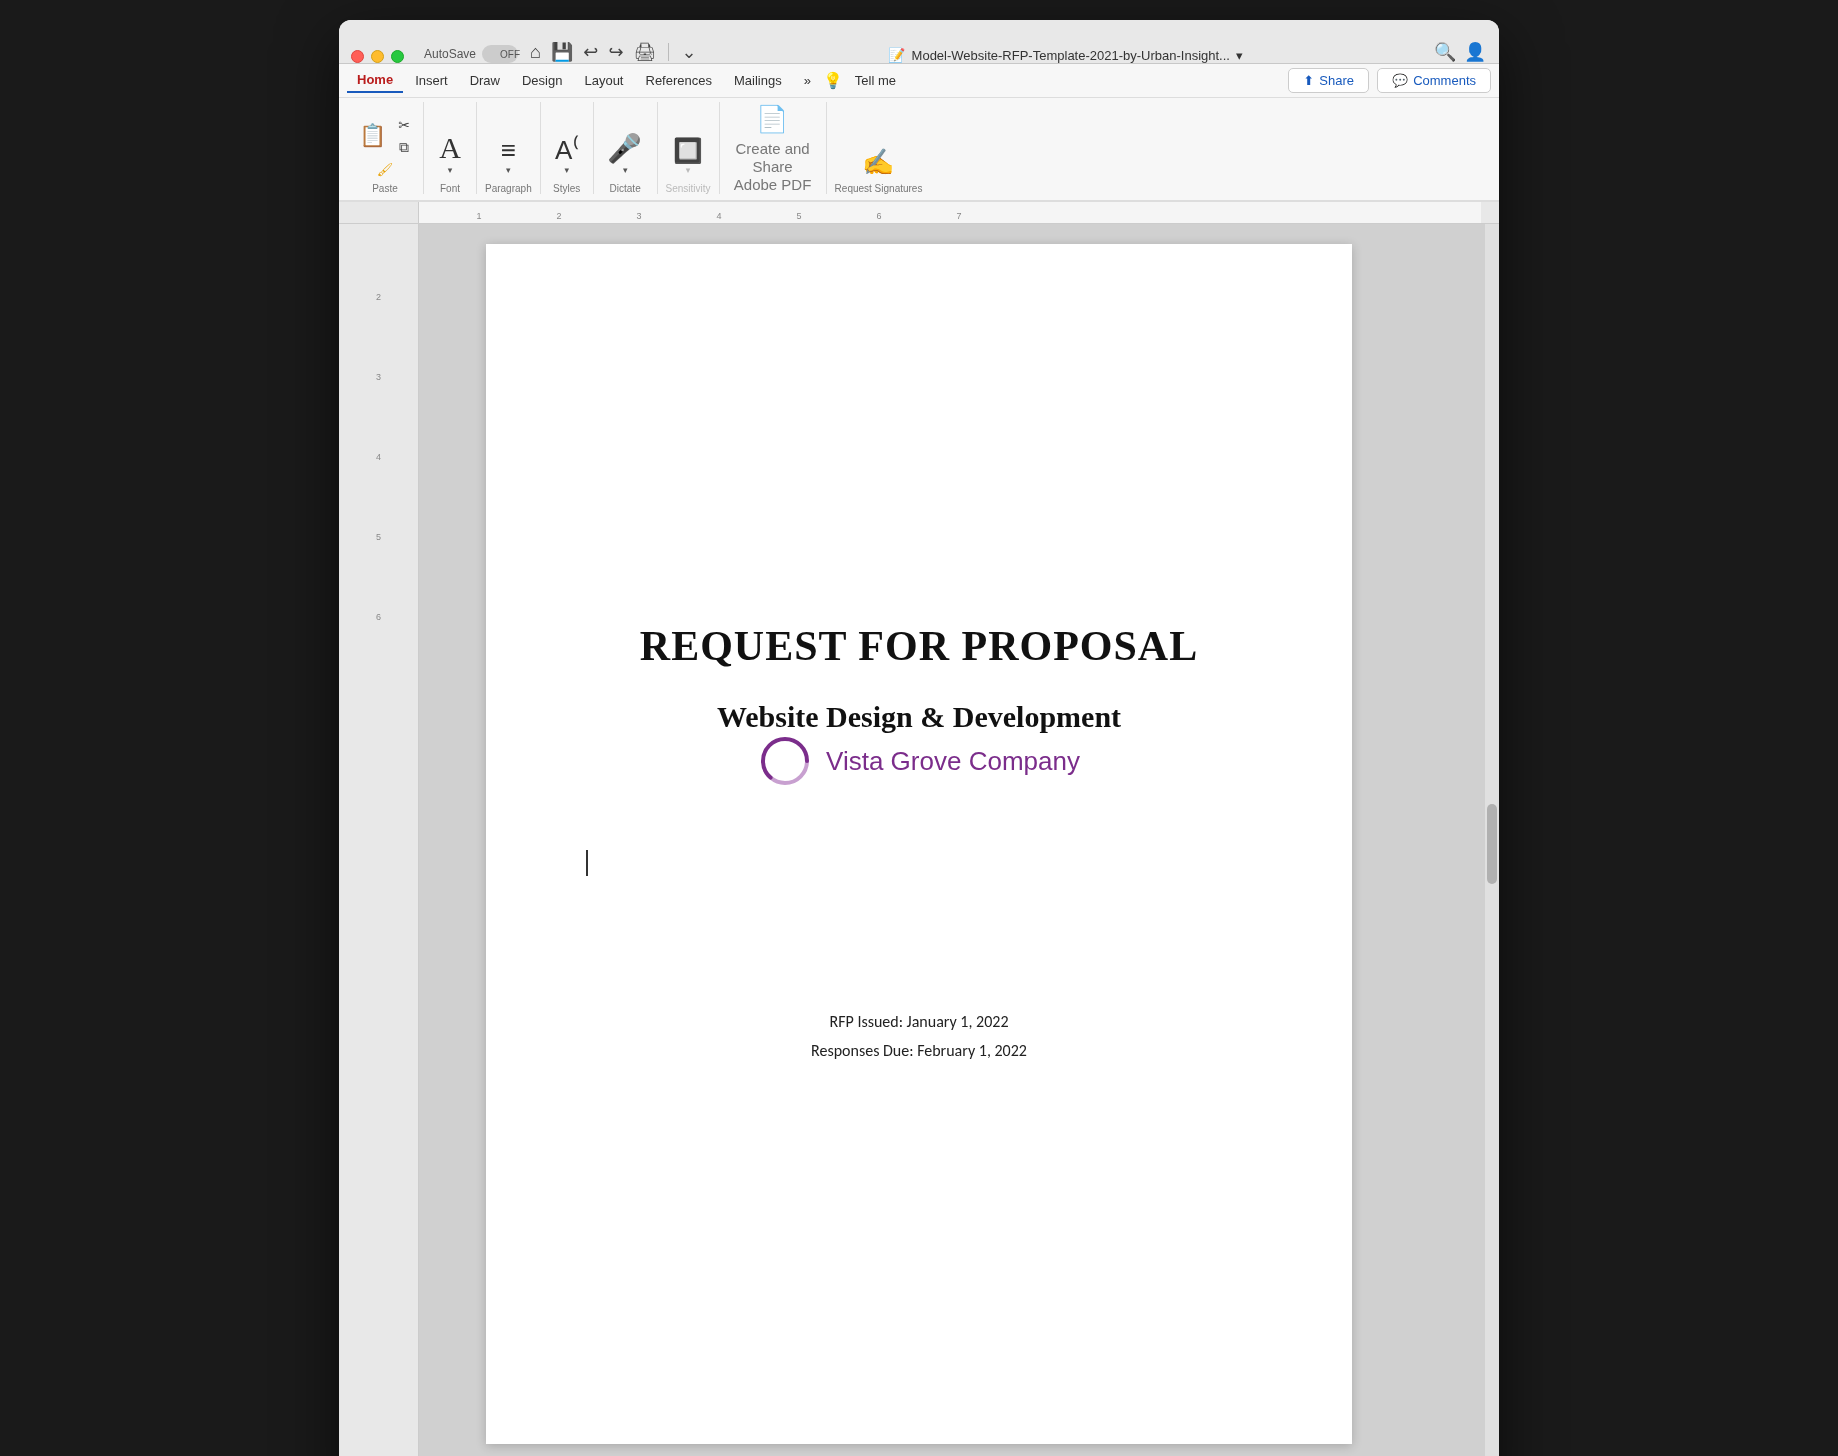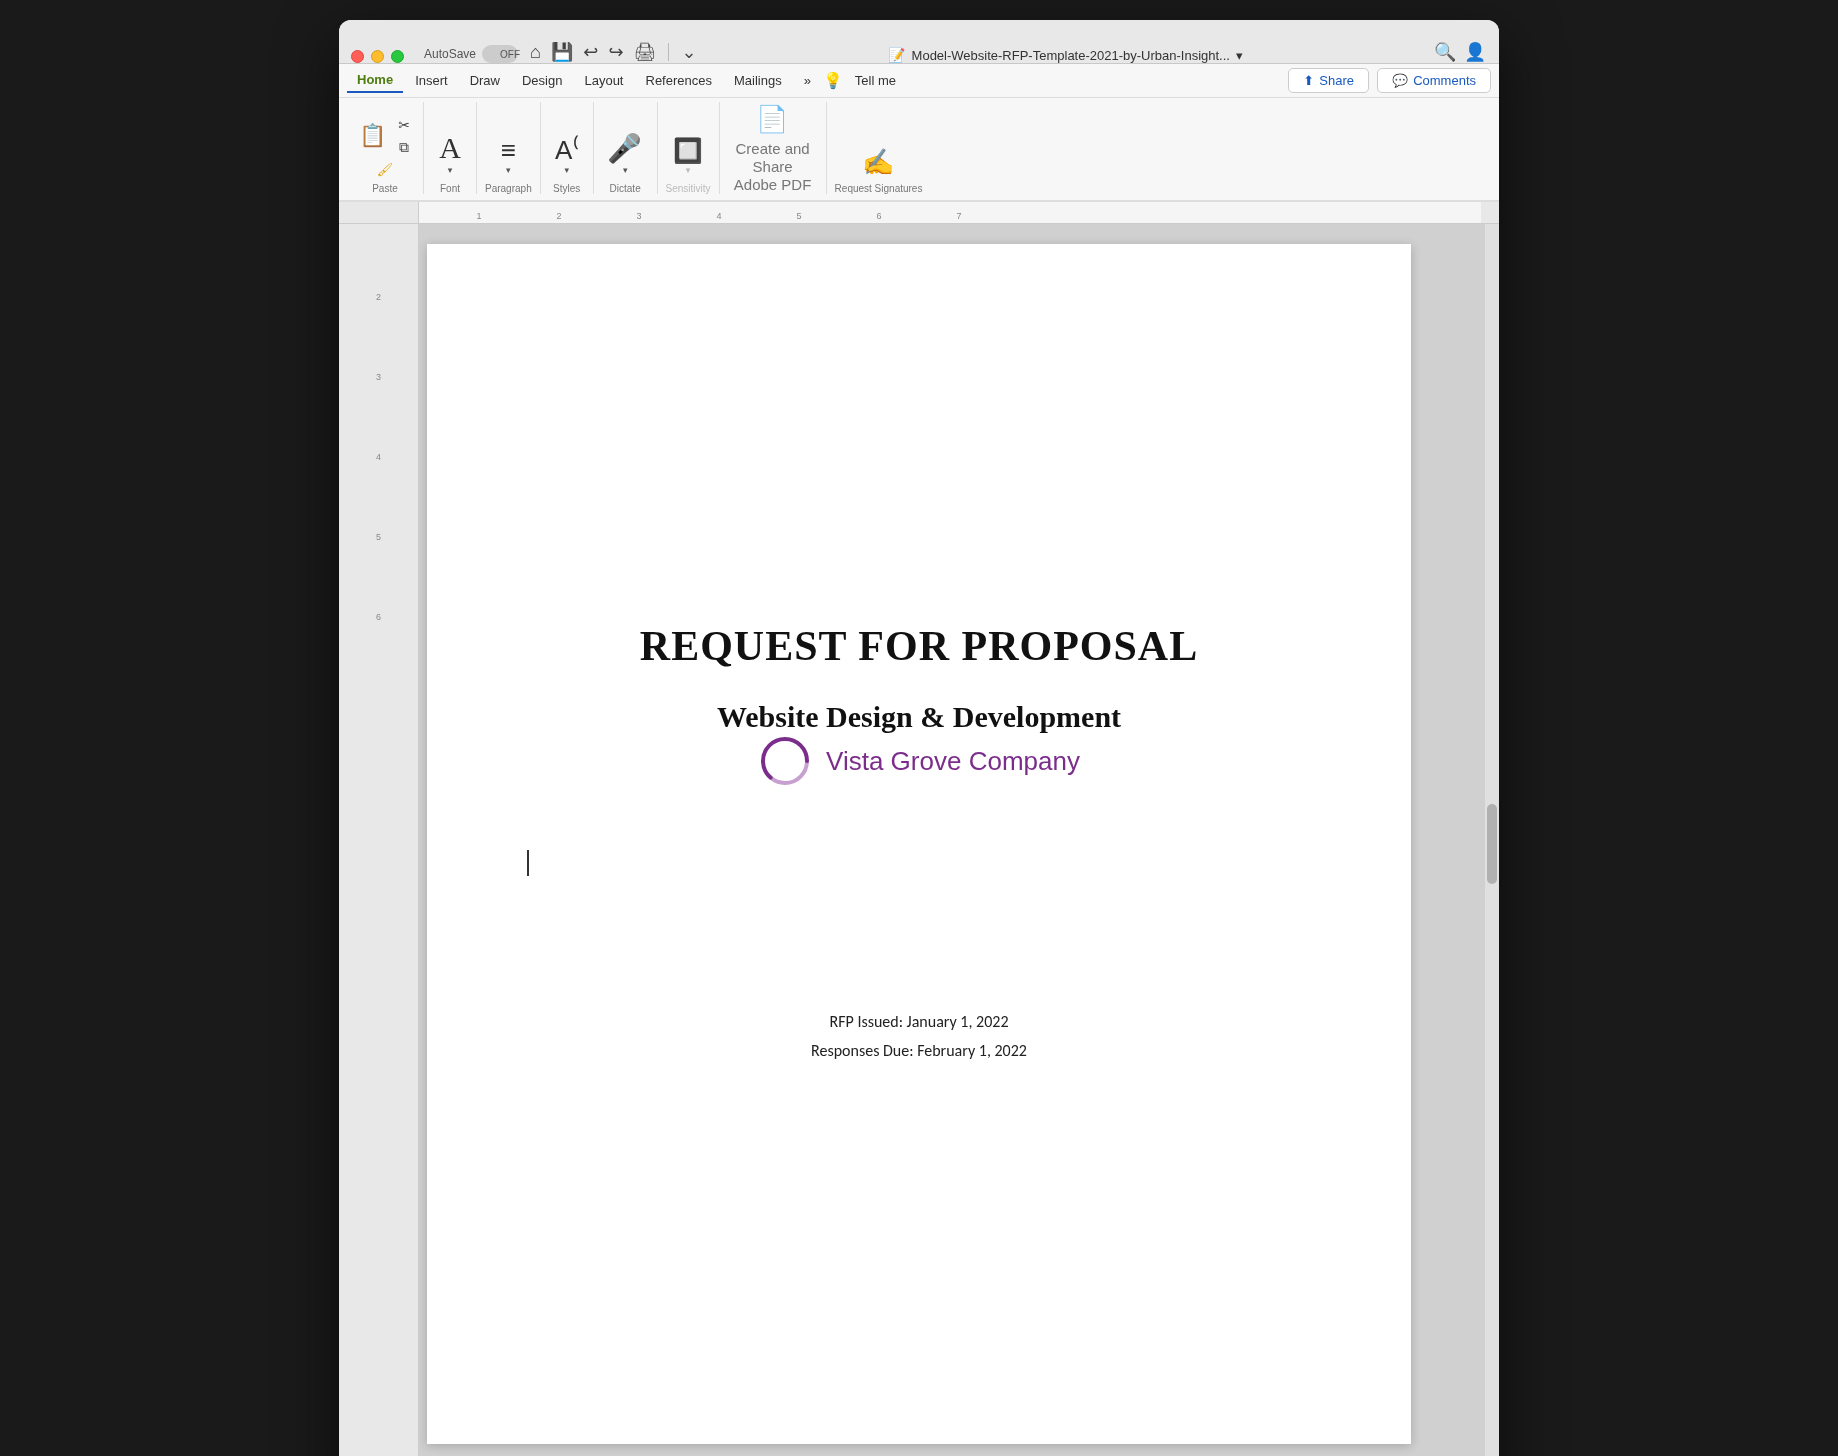--- a/index.html
+++ b/index.html
@@ -122,21 +122,21 @@
     }
     .menu-item {
       padding: 4px 10px;
       font-size: 13px;
       color: #333;
       cursor: pointer;
       border-radius: 4px;
       font-weight: 400;
     }
     .menu-item.active {
-      color: #4d7c0f;
+      color: #b91c1c;
       font-weight: 600;
       border-bottom: 2px solid #185abd;
       border-radius: 0;
     }
     .menu-bar-right {
       margin-left: auto;
       display: flex;
       align-items: center;
       gap: 8px;
     }
@@ -259,21 +259,21 @@
     .doc-area {
       background: #d0d0d0;
       display: flex;
       padding: 20px;
       justify-content: center;
       min-height: 780px;
       position: relative;
     }
     .page {
       background: white;
-      width: 984px;
+      width: 866px;
       min-height: 1200px;
       box-shadow: 0 2px 10px rgba(0,0,0,0.2);
       position: relative;
       padding: 40px 80px;
       display: flex;
       flex-direction: column;
     }
     .page-content {
       display: flex;
       flex-direction: column;

